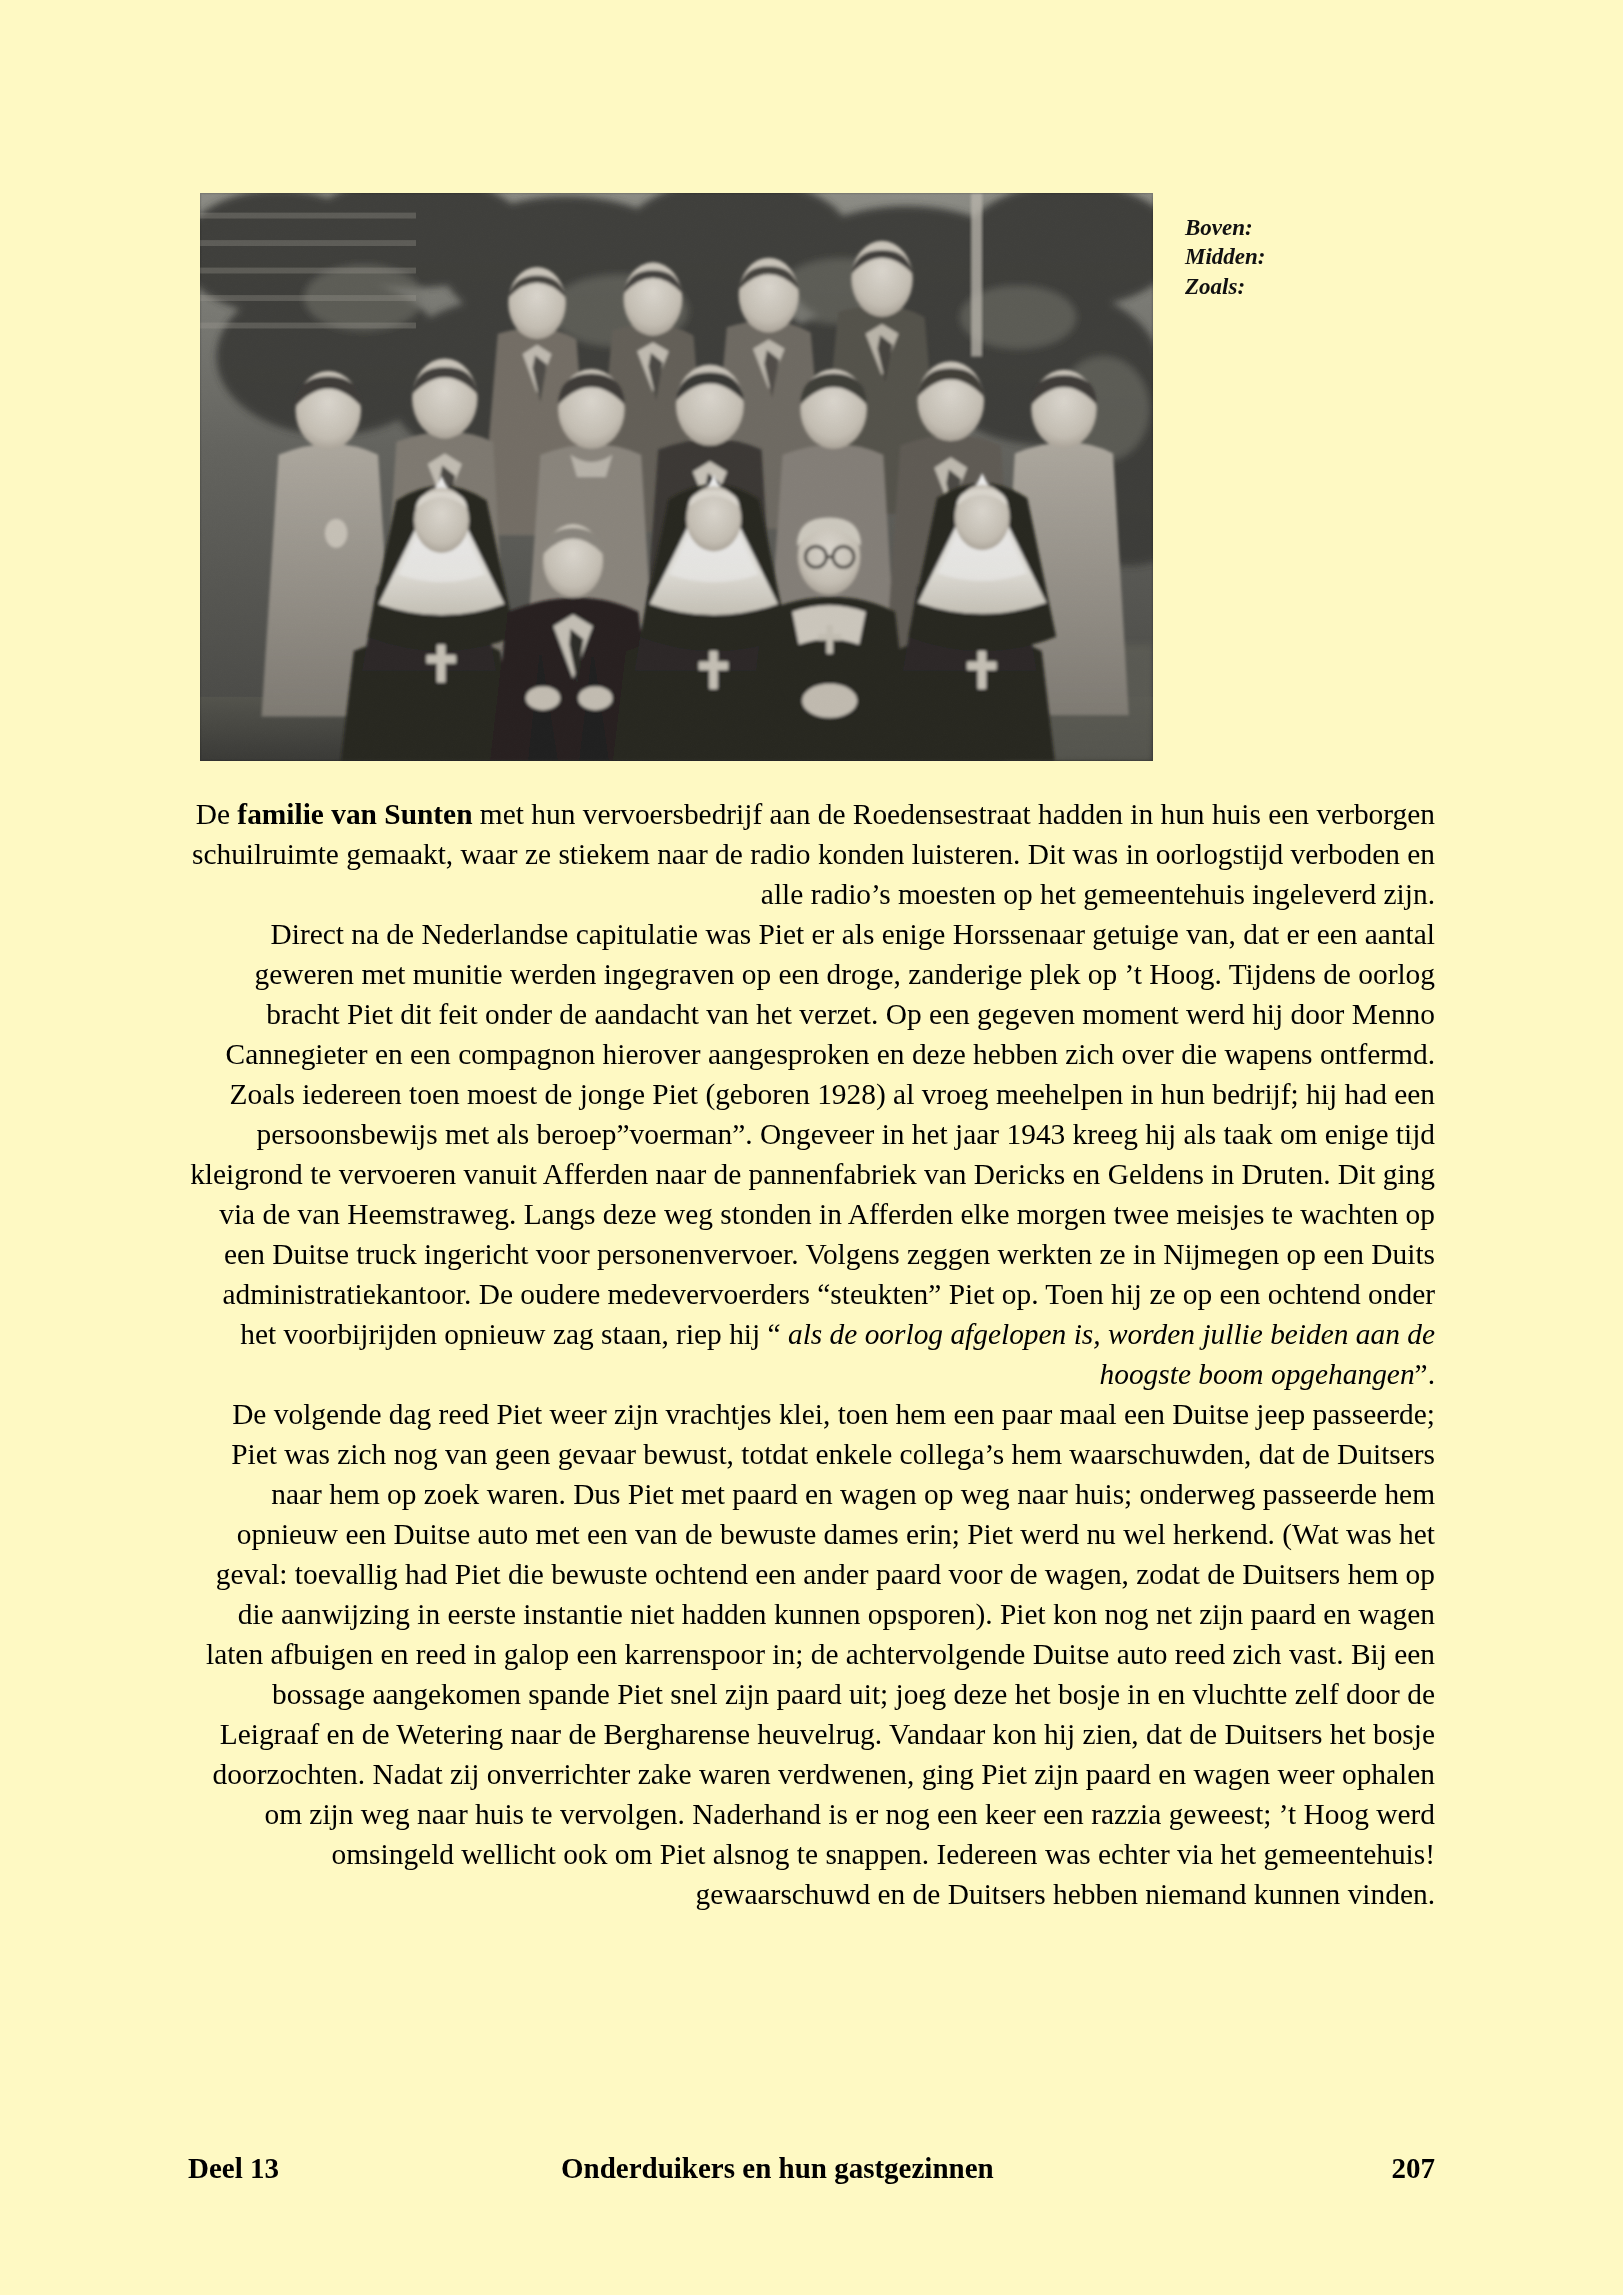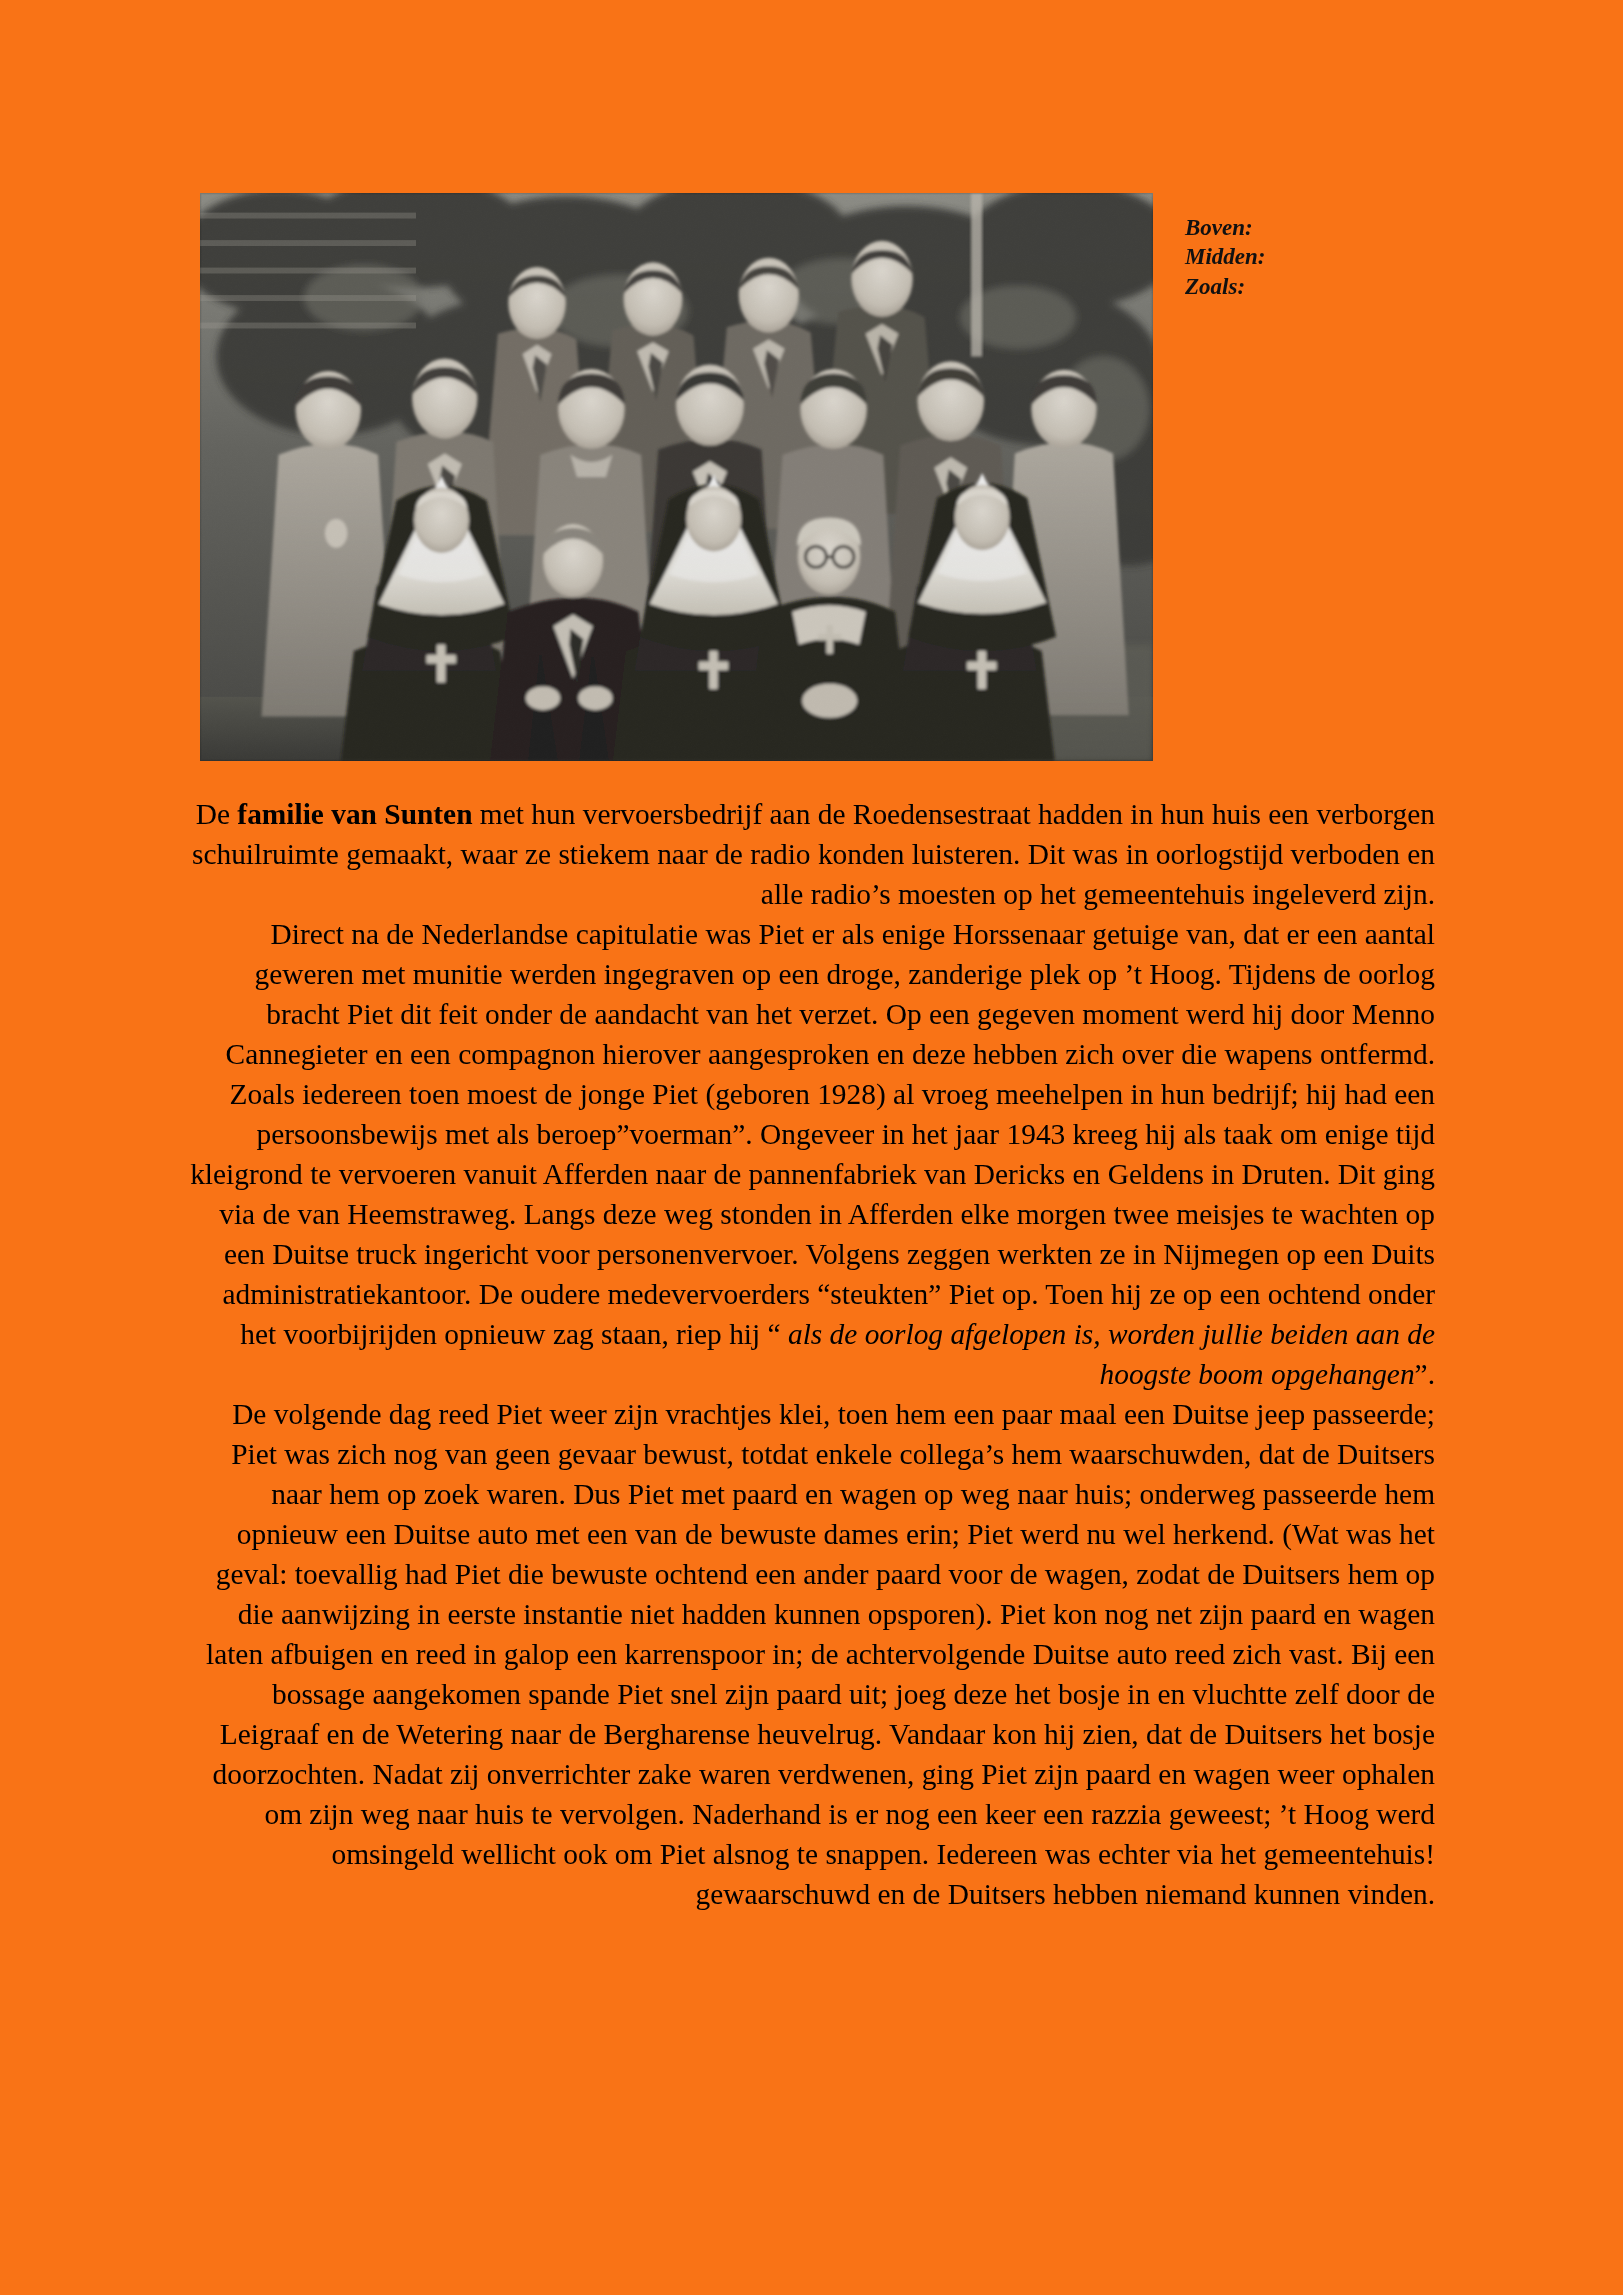--- a/index.html
+++ b/index.html
@@ -12,21 +12,21 @@
     height: 2295px;
     position: relative;
     font-family: "Liberation Serif", "DejaVu Serif", serif;
     color: #000000;
     overflow: hidden;
   }
 
   .page {
     position: absolute;
     inset: 0;
-    background: #f97316;
+    background: #fef9c3;
   }
 
   
   .top-block {
     position: absolute;
     left: 200px;
     top: 193px;
     width: 1243px;
     height: 576px;
   }
@@ -376,15 +376,20 @@
     <p><span>De </span><b>familie van Sunten</b><span>  met hun vervoersbedrijf aan de Roedensestraat hadden in hun huis een verborgen schuilruimte gemaakt, waar ze stiekem naar de radio konden luisteren. Dit was in oorlogstijd verboden en alle radio’s moesten op het gemeentehuis ingeleverd zijn.</span></p>
 
 
     <p>Direct na de Nederlandse capitulatie was Piet er als enige Horssenaar getuige van, dat er een aantal geweren met munitie werden ingegraven op een droge, zanderige plek op ’t Hoog. Tijdens de oorlog bracht  Piet dit feit onder de aandacht van het verzet. Op een gegeven moment werd hij door Menno Cannegieter en een compagnon hierover aangesproken en deze hebben zich over die wapens ontfermd.</p>
 
     <p><span>Zoals iedereen toen moest de jonge Piet (geboren 1928) al vroeg meehelpen in hun bedrijf; hij had een persoonsbewijs met als beroep”voerman”. Ongeveer in het jaar 1943  kreeg hij als taak om  enige tijd kleigrond te vervoeren vanuit Afferden naar de pannenfabriek van Dericks en Geldens in Druten.  Dit ging via de van Heemstraweg. Langs deze weg stonden in Afferden elke morgen twee meisjes te wachten op een Duitse truck ingericht voor personenvervoer. Volgens zeggen werkten ze in Nijmegen op een Duits administratiekantoor. De oudere medevervoerders “steukten” Piet op. Toen hij ze op een ochtend onder het voorbijrijden opnieuw zag staan, riep hij “ </span><i>als de oorlog afgelopen is, worden jullie beiden aan de hoogste boom opgehangen</i><span>”.</span></p>
 
     <p>De volgende dag reed Piet weer zijn vrachtjes klei, toen hem een paar maal een Duitse jeep passeerde; Piet was zich nog van geen gevaar bewust, totdat enkele collega’s hem waarschuwden, dat de Duitsers naar hem op zoek waren. Dus Piet met paard en wagen op weg naar huis; onderweg passeerde hem opnieuw een Duitse auto met een van de bewuste dames erin;  Piet werd nu wel herkend. (Wat was het geval: toevallig had Piet die bewuste ochtend een ander paard voor de wagen, zodat de Duitsers hem op die aanwijzing in eerste instantie niet hadden kunnen opsporen). Piet kon nog net zijn paard en wagen laten afbuigen en reed in galop een karrenspoor in; de achtervolgende Duitse auto reed zich vast. Bij een bossage aangekomen spande Piet snel zijn paard uit; joeg deze het bosje in en vluchtte zelf door de Leigraaf en de Wetering naar de Bergharense heuvelrug. Vandaar kon hij zien, dat de Duitsers het bosje doorzochten. Nadat zij onverrichter zake waren verdwenen, ging Piet zijn paard en wagen weer ophalen om zijn weg naar huis te vervolgen. Naderhand is er nog een keer een razzia geweest; ’t Hoog werd omsingeld wellicht ook om Piet alsnog te snappen. Iedereen was echter via het gemeentehuis! gewaarschuwd en de Duitsers hebben niemand kunnen vinden.</p>
   </div>
 
+  <div class="footer">
+    <div class="f-left">Deel 13</div>
+    <div class="f-center">Onderduikers en hun gastgezinnen</div>
+    <div class="f-right">207</div>
+  </div>
 
 </div>
 
 
 </body></html>

